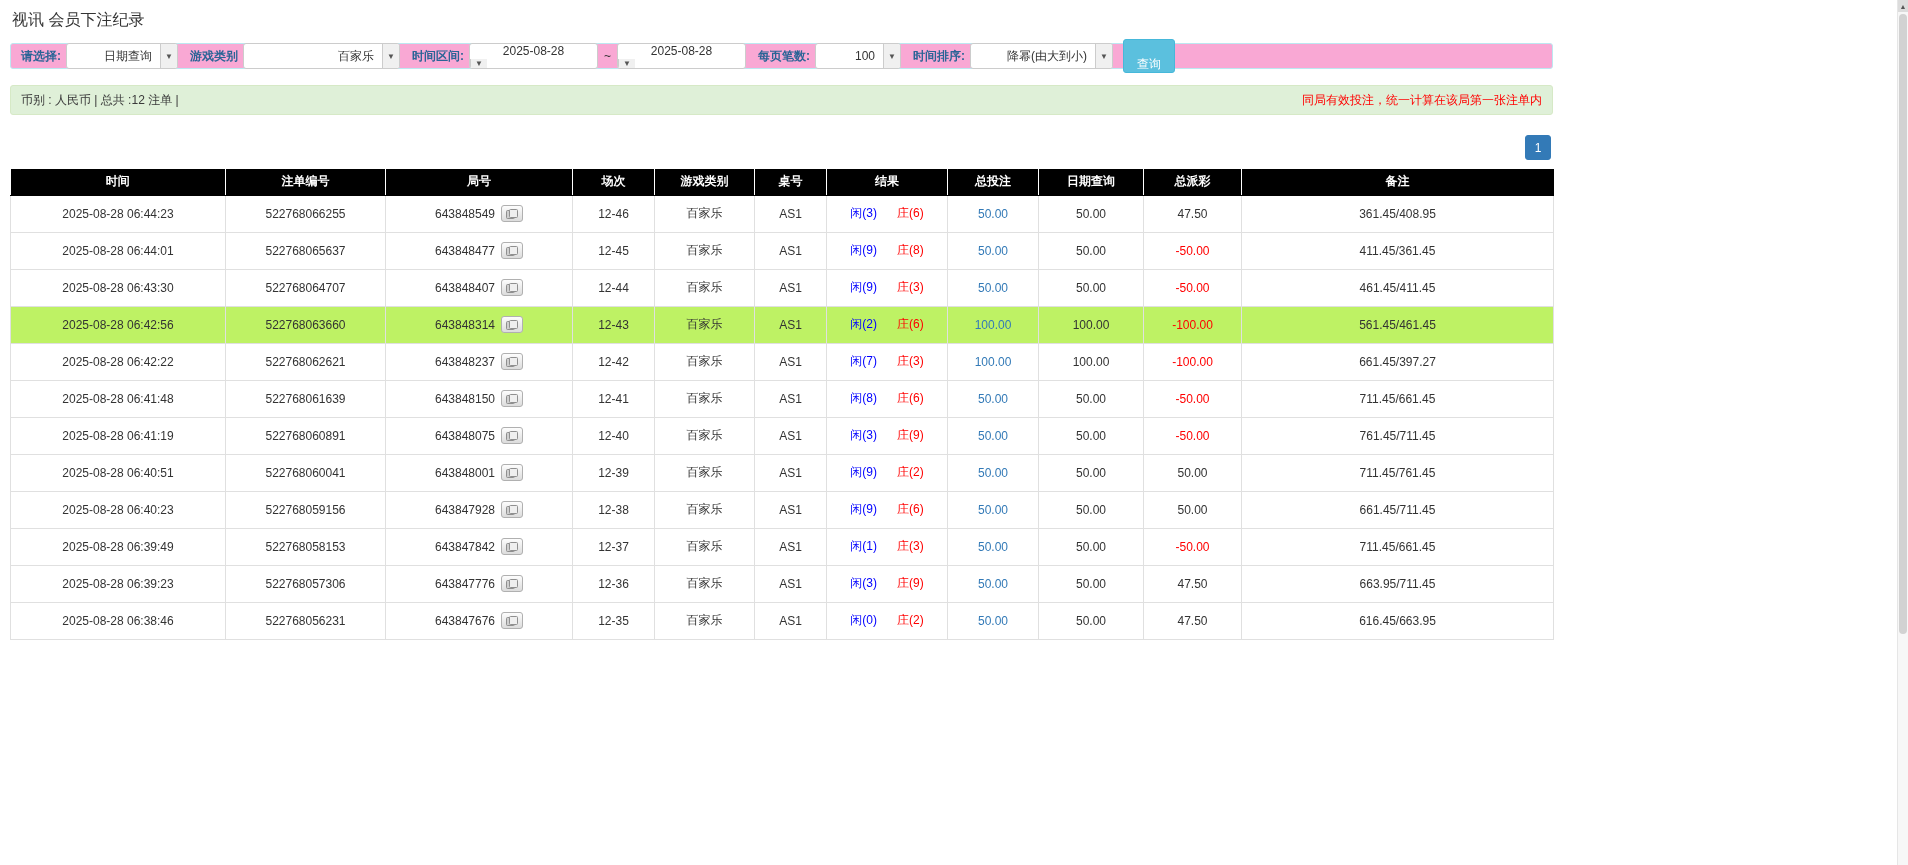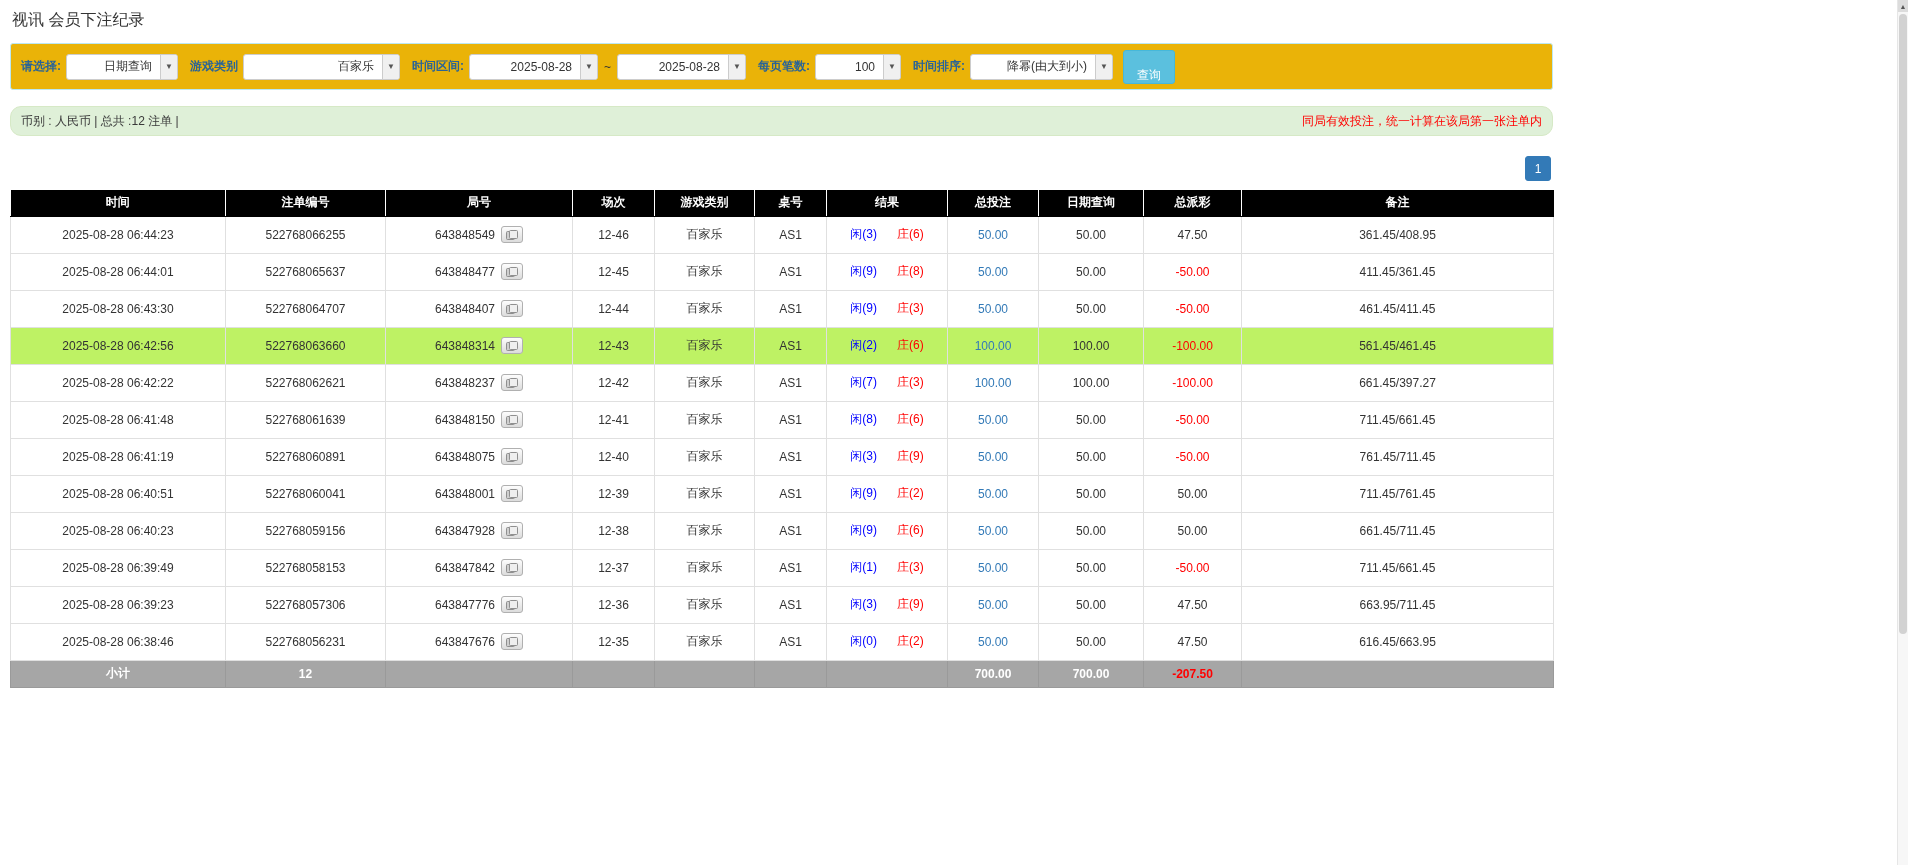--- a/index.html
+++ b/index.html
@@ -3,36 +3,36 @@
 <meta charset="utf-8">
 <style>
   * { box-sizing: border-box; }
   html, body { margin: 0; padding: 0; background: #fff; font-family: "Liberation Sans", "DejaVu Sans", sans-serif; }
   .viewport { position: relative; width: 1908px; height: 865px; overflow: hidden; background: #fff; }
   .content { width: 1543px; margin-left: 10px; padding-top: 6px; }
 
   .page-title { font-size: 16px; color: #333; font-weight: 400; margin: 4px 0 12px 2px; }
 
   
-  .filter-bar { display: flex; align-items: center; background: #eab308; border: 1px solid #bce8f1; border-radius: 3px; padding: 6px 10px; height: 47px; }
+  .filter-bar { display: flex; align-items: center; background: #f9a8d4; border: 1px solid #bce8f1; border-radius: 3px; padding: 6px 10px; height: 26px; }
   .flabel { font-size: 12px; font-weight: bold; color: #2a6496; margin: 0 5px 0 12px; white-space: nowrap; }
   .flabel.first { margin-left: 0; }
   .select { display: inline-flex; align-items: center; height: 26px; background: #fff; border: 1px solid #ccc; border-radius: 3px; overflow: hidden; cursor: pointer; }
   .select .val { font-size: 12px; color: #333; padding: 0 8px; flex: 1; white-space: nowrap; overflow: hidden; text-align: right; }
   .select .caret { width: 17px; align-self: stretch; border-left: 1px solid #ccc; background: #f0f0f0; display: flex; align-items: center; justify-content: center; font-size: 8px; color: #555; }
   .w-query { width: 112px; }
   .w-game  { width: 157px; }
-  .w-date  { width: 129px; }
+  .w-date  { width: 129px; flex-direction: column; }
   .w-size  { width: 86px; }
   .w-sort  { width: 143px; }
   .tilde { font-size: 12px; color: #333; margin: 0 6px; }
   .query-btn { margin-left: 10px; height: 26px; padding: 16px 13px; background: #5bc0de; border: 1px solid #46b8da; color: #fff; font-size: 12px; border-radius: 3px; cursor: pointer; }
 
   
-  .summary-bar { margin-top: 16px; display: flex; justify-content: space-between; align-items: center; background: #dff0d8; border: 1px solid #d6e9c6; border-radius: 11px; padding: 7px 10px; font-size: 12px; height: 30px; }
+  .summary-bar { margin-top: 16px; display: flex; justify-content: space-between; align-items: center; background: #dff0d8; border: 1px solid #d6e9c6; border-radius: 3px; padding: 7px 10px; font-size: 12px; height: 30px; }
   .summary-info { color: #3a3a3a; }
   .summary-note { color: #ff0000; font-family: Liberation Serif, serif; }
 
   
   .pagination { margin: 20px 2px 8px 0; text-align: right; height: 26px; }
   .page-btn { display: inline-block; min-width: 26px; height: 25px; line-height: 25px; padding: 0 4px; text-align: center; background: #337ab7; border: 1px solid #337ab7; color: #fff; font-size: 12px; border-radius: 3px; text-decoration: none; cursor: pointer; }
 
   
   table { width: 100%; border-collapse: collapse; table-layout: fixed; font-size: 12px; }
   thead th { background: #000; color: #fff; font-weight: bold; height: 26px; border-right: 1px solid #fff; border-bottom: 1px solid #000; }
@@ -458,33 +458,20 @@
     <td>
       <span class="player">闲(0)</span><span class="banker">庄(2)</span>
     </td>
     <td>
       <span class="bet-link">50.00</span>
     </td>
     <td>50.00</td>
     <td>47.50</td>
     <td>616.45/663.95</td>
   </tr>
-          <tr class="footer-row">
-    <td>小计</td>
-    <td>12</td>
-    <td></td>
-    <td></td>
-    <td></td>
-    <td></td>
-    <td></td>
-    <td>700.00</td>
-    <td>700.00</td>
-    <td class="neg">-207.50</td>
-    <td></td>
-  </tr>
         </tbody>
     </table>
 
   </div>
 
   <div class="scrollbar">
     <div class="scroll-arrow">▲</div>
     <div class="scroll-thumb"></div>
   </div>
 </div>

